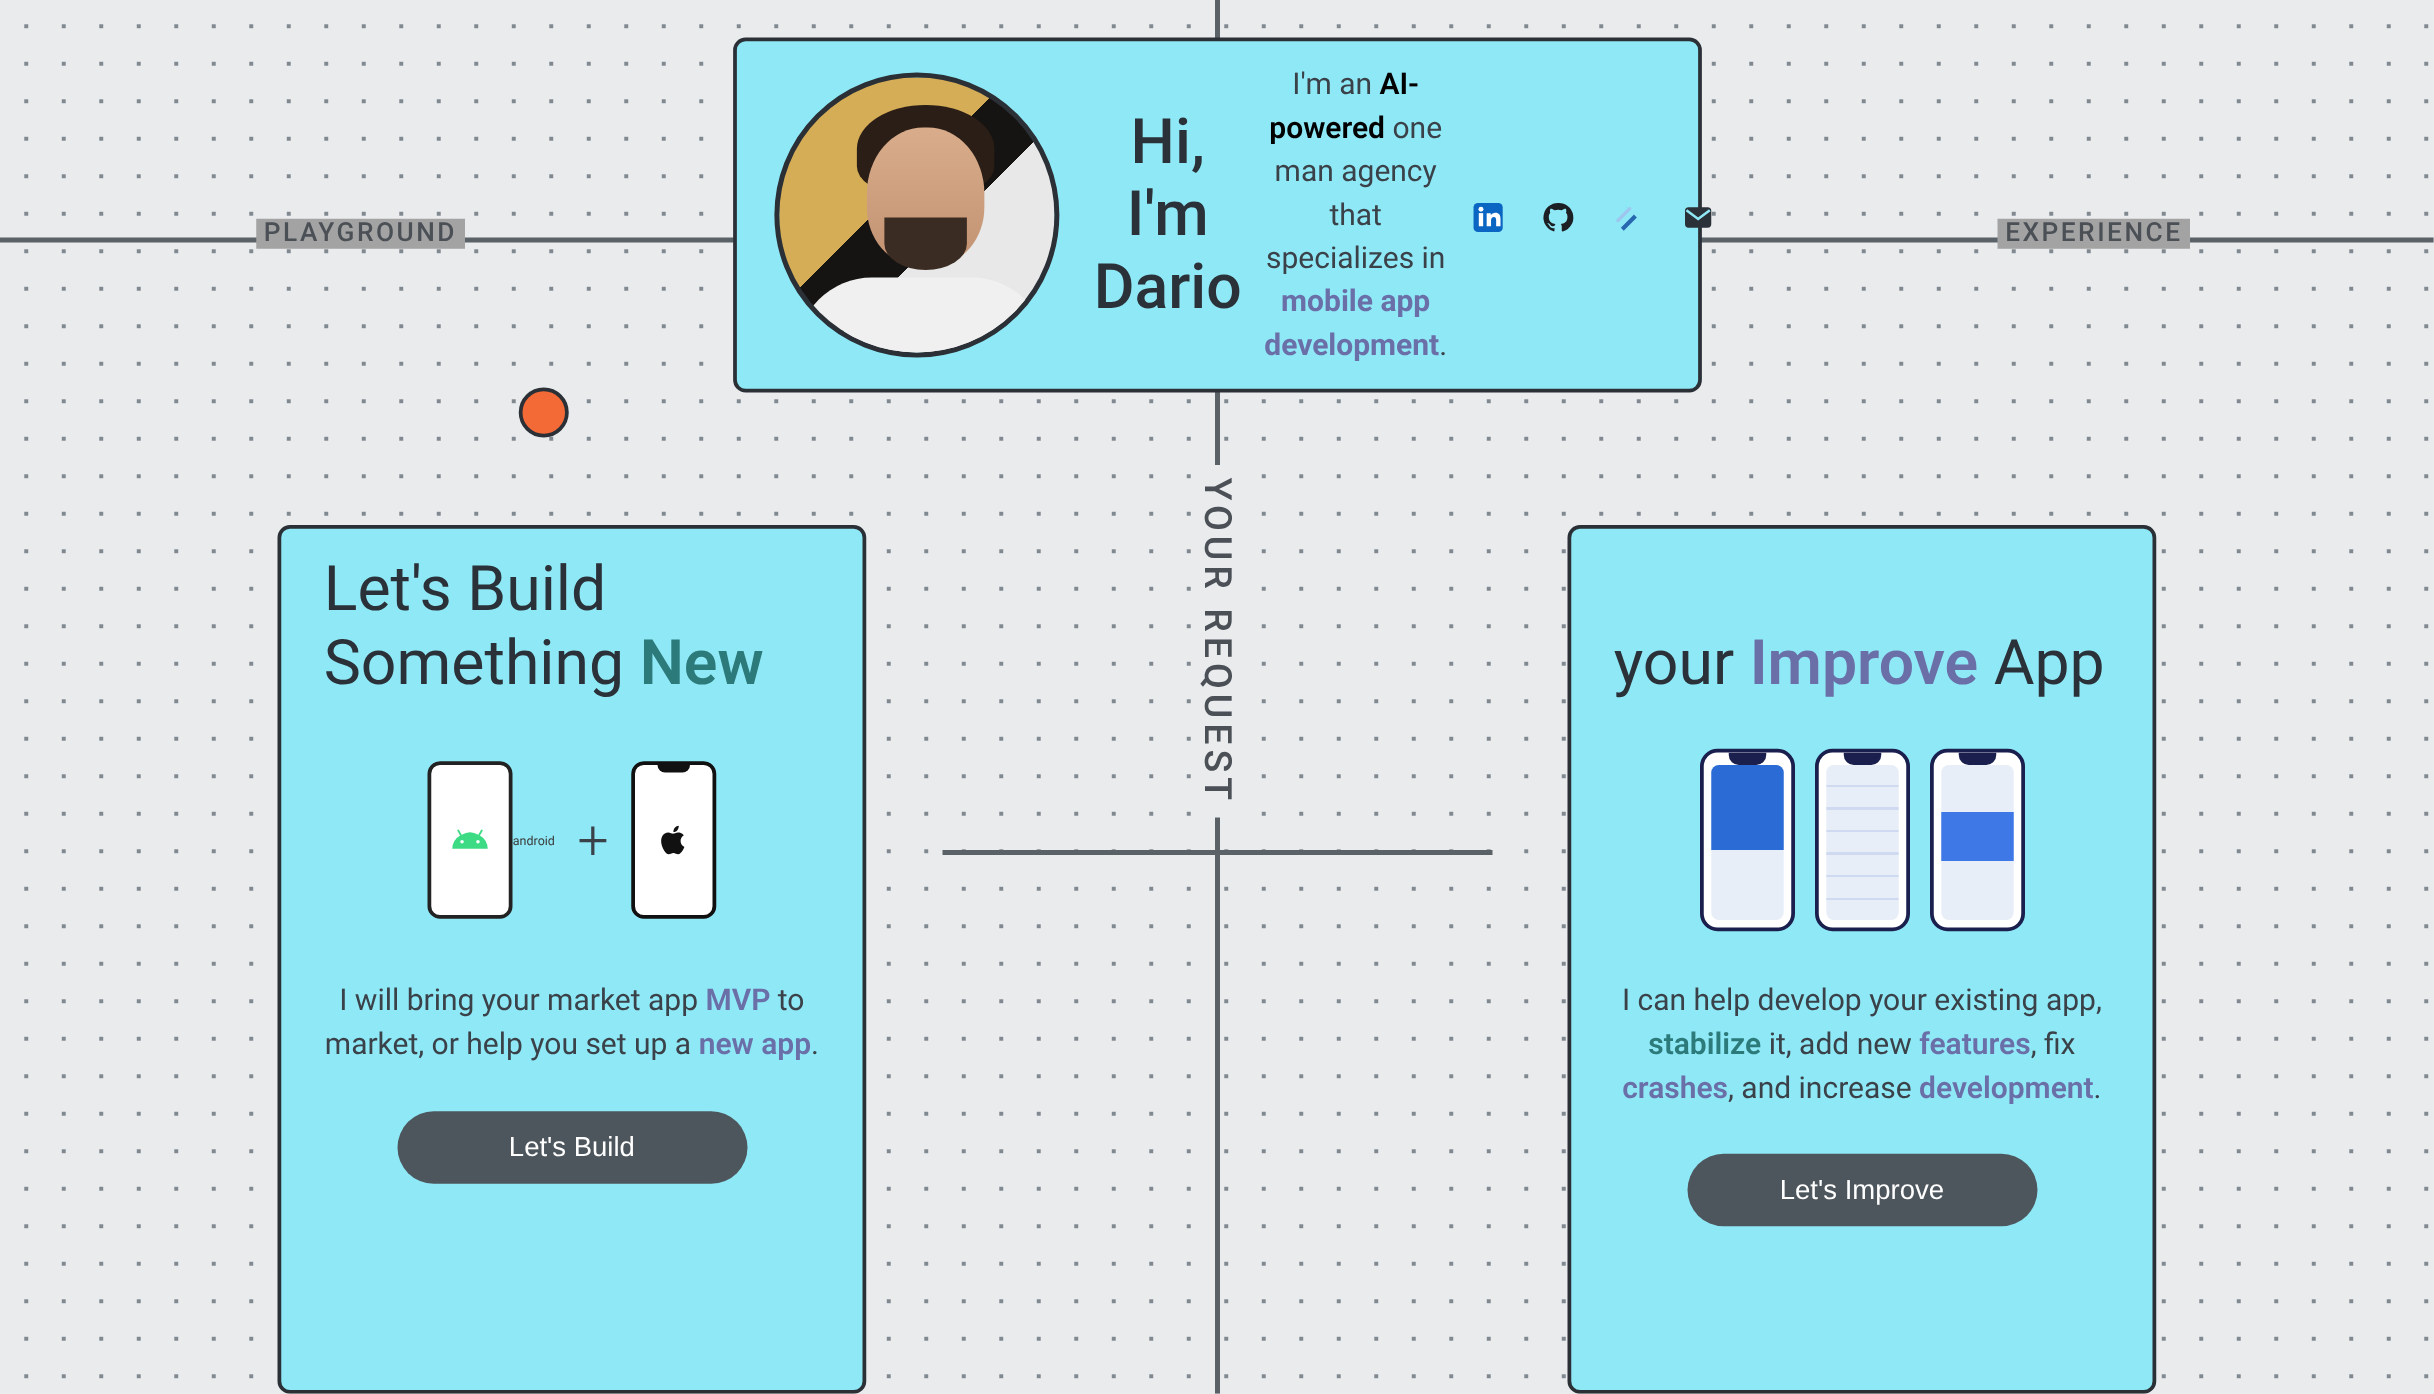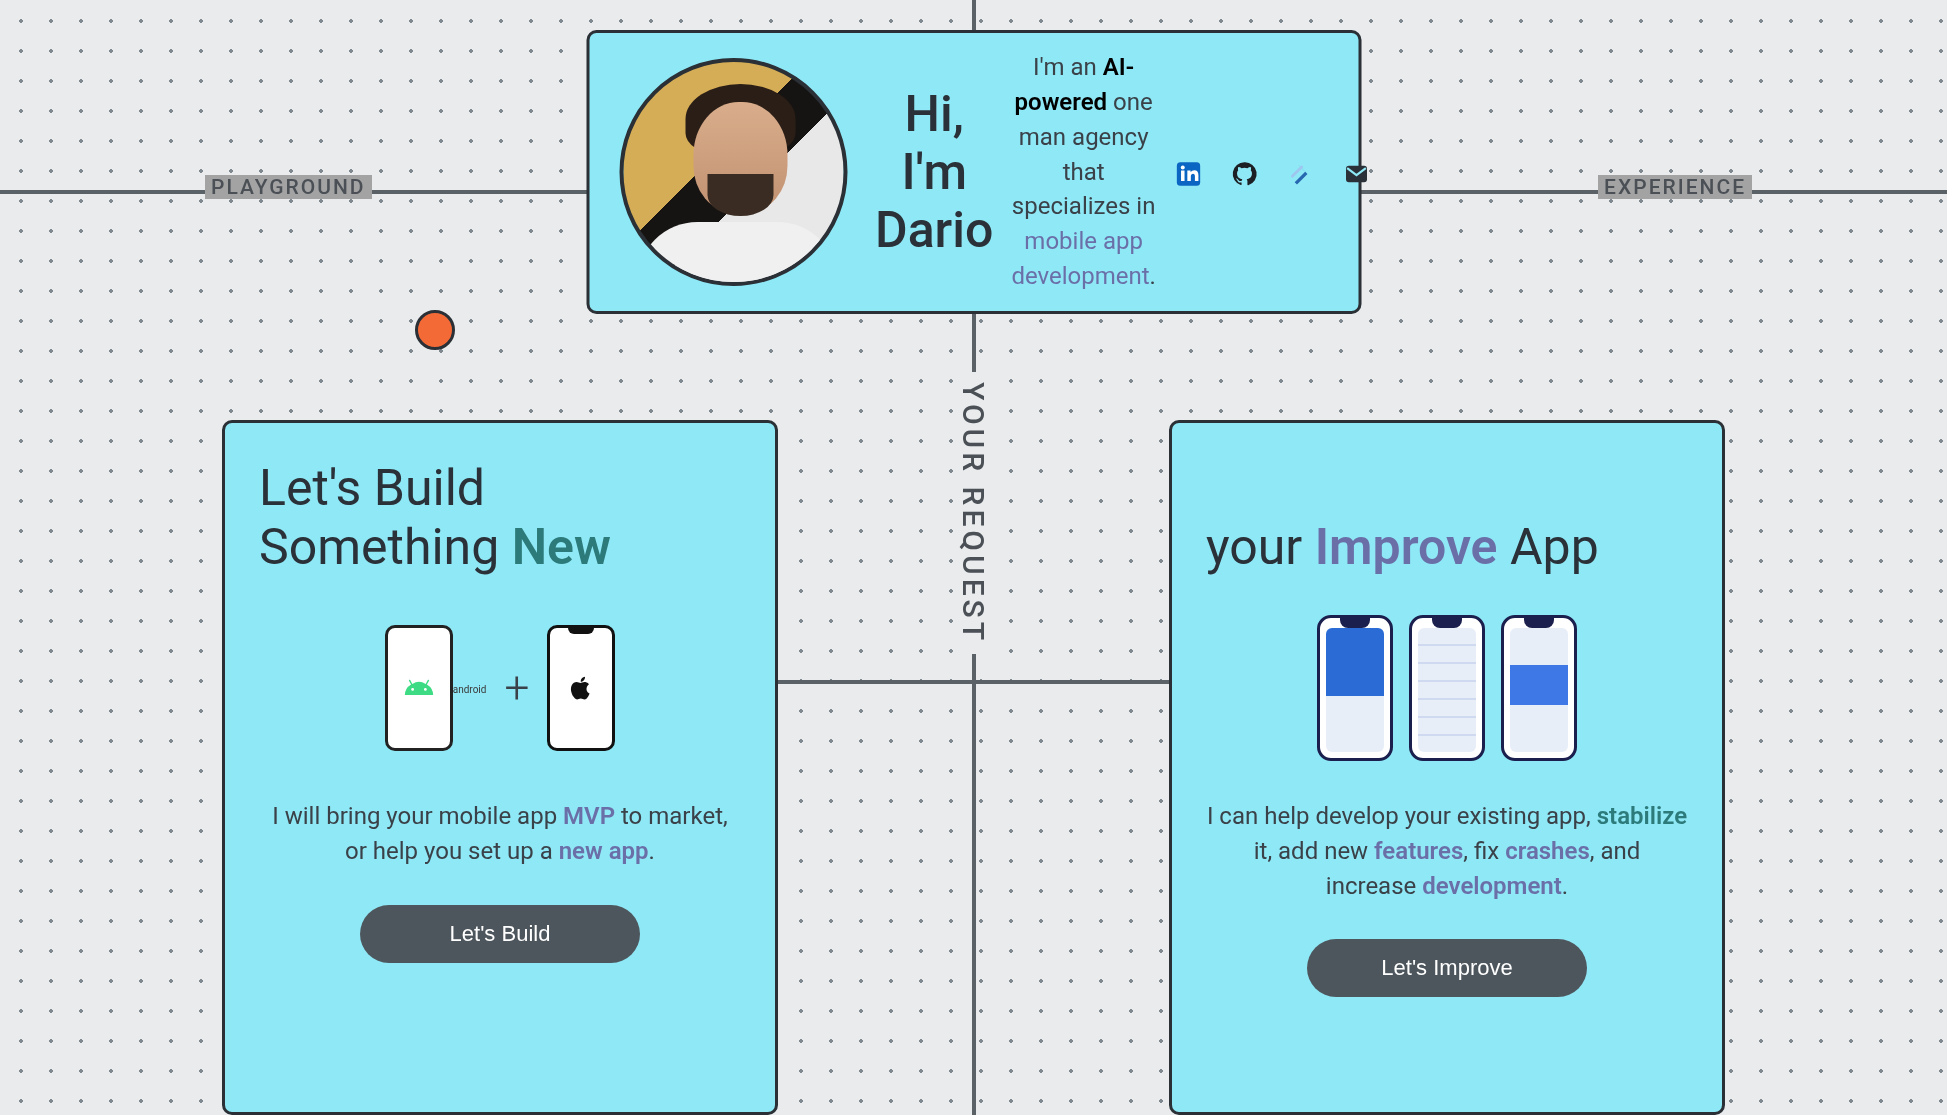--- a/index.html
+++ b/index.html
@@ -82,41 +82,41 @@
     background:#3a2c22;top:112px;left:84px;
   }
   .avatar .body{
     position:absolute;width:200px;height:130px;border-radius:60px 60px 0 0;
     background:#f0f0f0;top:160px;left:14px;
   }
   .hero-text{flex:1;display:flex;align-items:center;gap:18px;text-align:center}
   .hero-text h1{font-size:50px;font-weight:500;color:#2b3138}
   .hero-text p{font-size:24px;color:#3a4148;line-height:1.45;max-width:440px}
   .hero-text p .hl1{color:#000000;font-weight:600}
-  .hero-text p .hl2{color:#6b6fa8;font-weight:400}
+  .hero-text p .hl2{color:#6b6fa8;font-weight:700}
   .social{display:flex;gap:26px;align-items:center;margin-top:4px}
   .social a{display:inline-flex;width:30px;height:30px;align-items:center;justify-content:center;color:#2b3138}
   .social svg{width:28px;height:28px}
 
   
   .ball{
     position:absolute;width:40px;height:40px;border-radius:50%;
     background:#f46a36;border:3px solid #2a3036;
     top:310px;left:415px;z-index:3;
   }
 
   
   .card{
     position:absolute;
-    width:556px;
+    width:471px;
     background:#8fe8f6;
     border:3px solid #2a3036;
     border-radius:10px;
     z-index:5;
-    padding:36px 34px 40px;
+    padding:20px 34px 40px;
     display:flex;flex-direction:column;align-items:center;
   }
   .card.left{top:420px;left:222px;height:695px}
   .card.right{top:420px;right:222px;height:695px}
   .card h2{
     font-size:50px;font-weight:400;color:#2b3138;line-height:1.18;
     align-self:flex-start;margin-bottom:30px;
   }
   .card h2 .accent-new{color:#2c7a7a;font-weight:600}
   .card h2 .accent-exist{color:#6b6fa8;font-weight:600}
@@ -220,21 +220,21 @@
     </div>
     <div class="plus">+</div>
     <div class="phone dark">
       <div class="notch"></div>
       <svg class="apple-mark" viewBox="0 0 24 24">
           <path d="M16.4 12.6c0-2.4 2-3.5 2-3.6-1.1-1.6-2.8-1.8-3.4-1.8-1.4-.1-2.8.8-3.5.8s-1.8-.8-3-.8c-1.6 0-3 .9-3.8 2.3-1.6 2.8-.4 7 1.2 9.3.8 1.1 1.7 2.3 2.9 2.3 1.2 0 1.6-.8 3-.8s1.8.8 3 .8 2-1.1 2.8-2.2c.9-1.3 1.2-2.5 1.2-2.6-.1 0-2.4-.9-2.4-3.7zM14.3 5.7c.6-.7 1-1.8.9-2.8-.9 0-1.9.6-2.5 1.3-.6.6-1 1.7-.9 2.7 1 .1 2-.5 2.5-1.2z"></path>
         </svg>
     </div>
   </div>
   <p class="desc">
-    <span>I will bring your mobile app </span><span class="kw">MVP</span><span> to market, or help you set up a </span><span class="kw">new app</span><span>.</span>
+    <span>I will bring your market app </span><span class="kw">MVP</span><span> to market, or help you set up a </span><span class="kw">new app</span><span>.</span>
   </p>
   <button>Let's Build</button>
 </div>
 
 <div class="card right">
   <h2>
     <br>
     <span>your </span><span class="accent-exist">Improve</span><span> App</span>
   </h2>
   <div class="illus">

